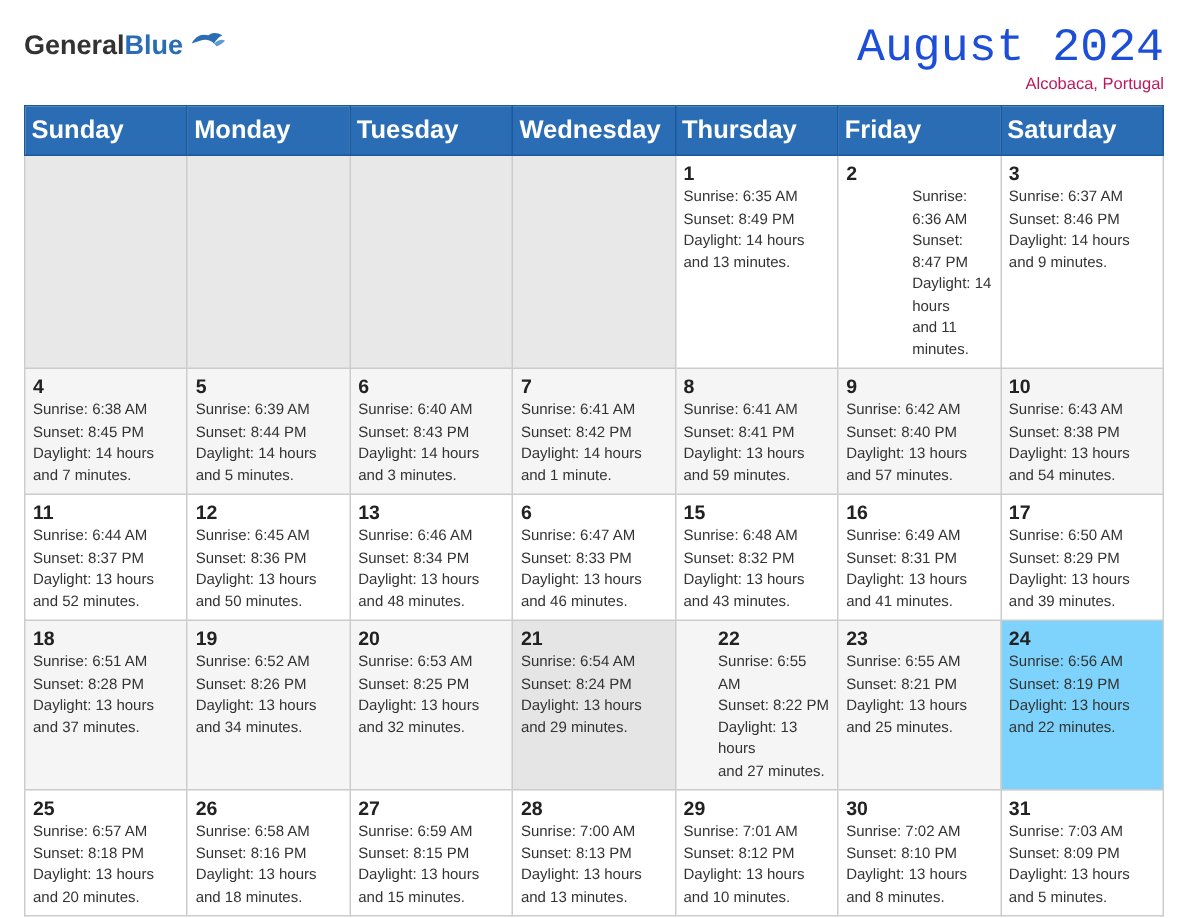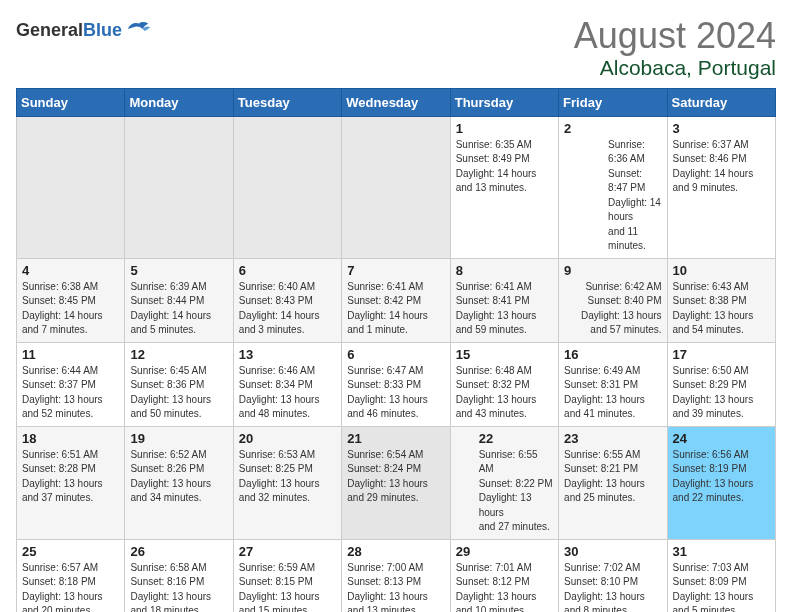--- a/index.html
+++ b/index.html
@@ -23,41 +23,42 @@
     }
     .logo-bird {
       width: 28px;
       height: 28px;
       margin-left: 2px;
     }
     .title-block {
       text-align: right;
     }
     .month-title {
-      font-size: 36px;
+      font-size: 31px;
       font-weight: normal;
-      color: #737373;
+      color: #1d4ed8;
       line-height: 1.1;
+      font-family: Liberation Mono, monospace;
     }
     .subtitle {
-      font-size: 21px;
-      color: #14532d;
+      font-size: 11px;
+      color: #be185d;
     }
     .calendar {
       width: 100%;
       border-collapse: collapse;
       font-size: 10.5px;
     }
     .calendar th {
       background: #2a6db5;
       color: #fff;
       padding: 6px 4px;
       text-align: left;
       font-weight: bold;
-      font-size: 13px;
+      font-size: 17px;
       border: 1px solid #1a5a9a;
     }
     .calendar td {
       border: 1px solid #ccc;
       vertical-align: top;
       padding: 4px 5px;
       width: 108px;
       min-height: 80px;
       background: #fff;
     }
@@ -188,21 +189,21 @@
         </td>
         <td style="background: rgb(245, 245, 245);">
           <div class="day-num">8</div>
           <div class="day-info" style="white-space: pre-line;">Sunrise: 6:41 AM
 Sunset: 8:41 PM
 Daylight: 13 hours
 and 59 minutes.</div>
         </td>
         <td style="background: rgb(245, 245, 245);">
           <div class="day-num">9</div>
-          <div class="day-info" style="white-space: pre-line; text-align: right;">Sunrise: 6:42 AM
+          <div class="day-info" style="white-space: pre-line;">Sunrise: 6:42 AM
 Sunset: 8:40 PM
 Daylight: 13 hours
 and 57 minutes.</div>
         </td>
         <td style="background: rgb(245, 245, 245);">
           <div class="day-num">10</div>
           <div class="day-info" style="white-space: pre-line;">Sunrise: 6:43 AM
 Sunset: 8:38 PM
 Daylight: 13 hours
 and 54 minutes.</div>

